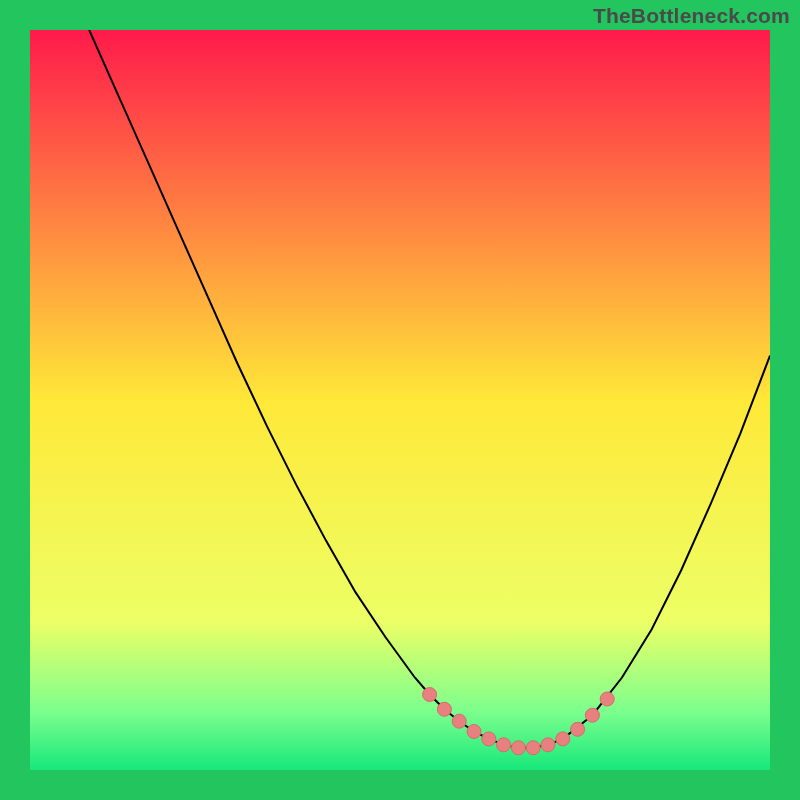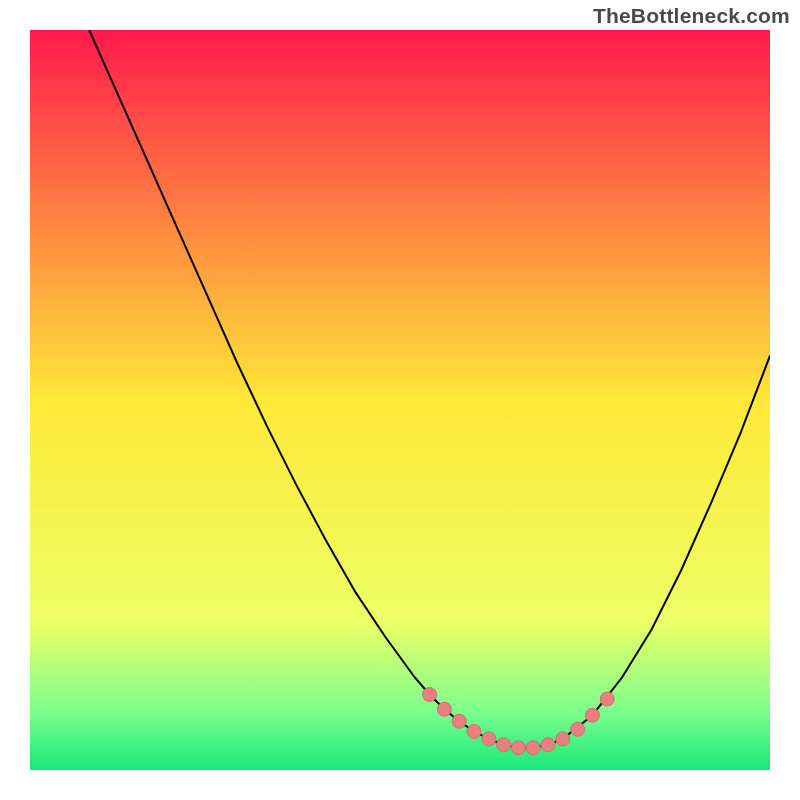--- a/index.html
+++ b/index.html
@@ -8,21 +8,21 @@
     width: 800px;
     height: 800px;
     background: #000;
     overflow: hidden;
     font-family: Arial, Helvetica, sans-serif;
   }
   .frame {
     position: relative;
     width: 800px;
     height: 800px;
-    background: #ffffff;
+    background: #22c55e;
   }
   .watermark {
     position: absolute;
     top: 4px;
     right: 10px;
     color: #4a4a4a;
     font-size: 21px;
     font-weight: 600;
     letter-spacing: 0.2px;
     z-index: 3;

